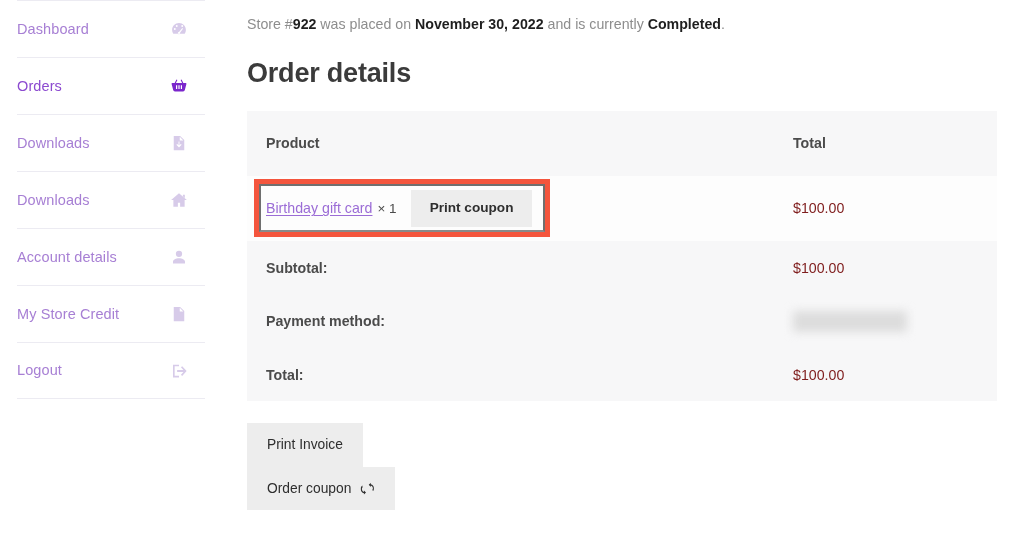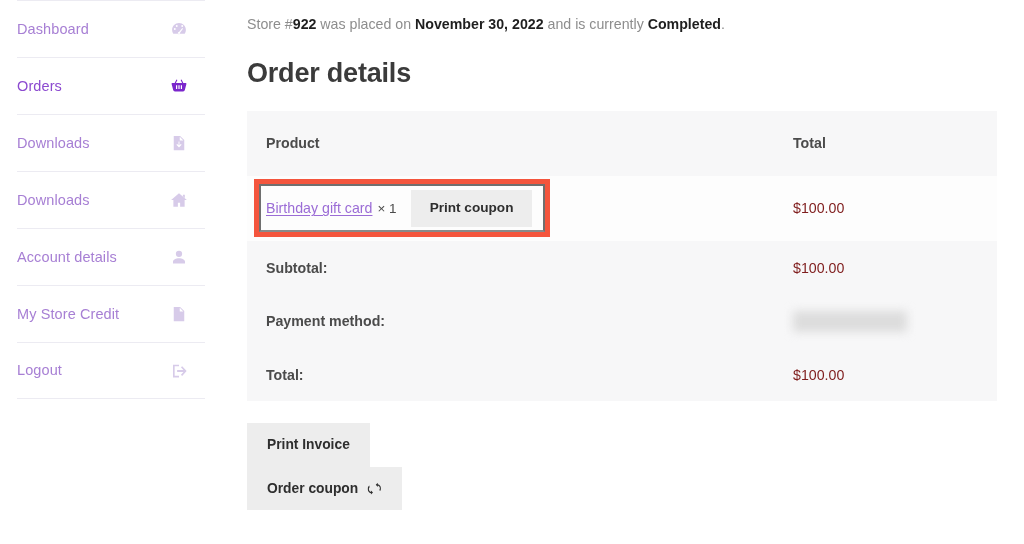--- a/index.html
+++ b/index.html
@@ -191,21 +191,21 @@
 
   .action-btn {
     display: inline-flex;
     align-items: center;
     gap: 9px;
     background: #ededed;
     border: none;
     color: #2e2e2e;
     font-family: "Liberation Sans", sans-serif;
     font-size: 13.8px;
-    font-weight: 700;
+    font-weight: 400;
     padding: 14px 20px;
     cursor: pointer;
     line-height: 1.1;
   }
   #actions .row { display: block; }
 
   .btn-icon { width: 15px; height: 15px; display: block; }
   .btn-icon svg { display: block; width: 100%; height: 100%; fill: #2e2e2e; }
 </style>
 </head>

